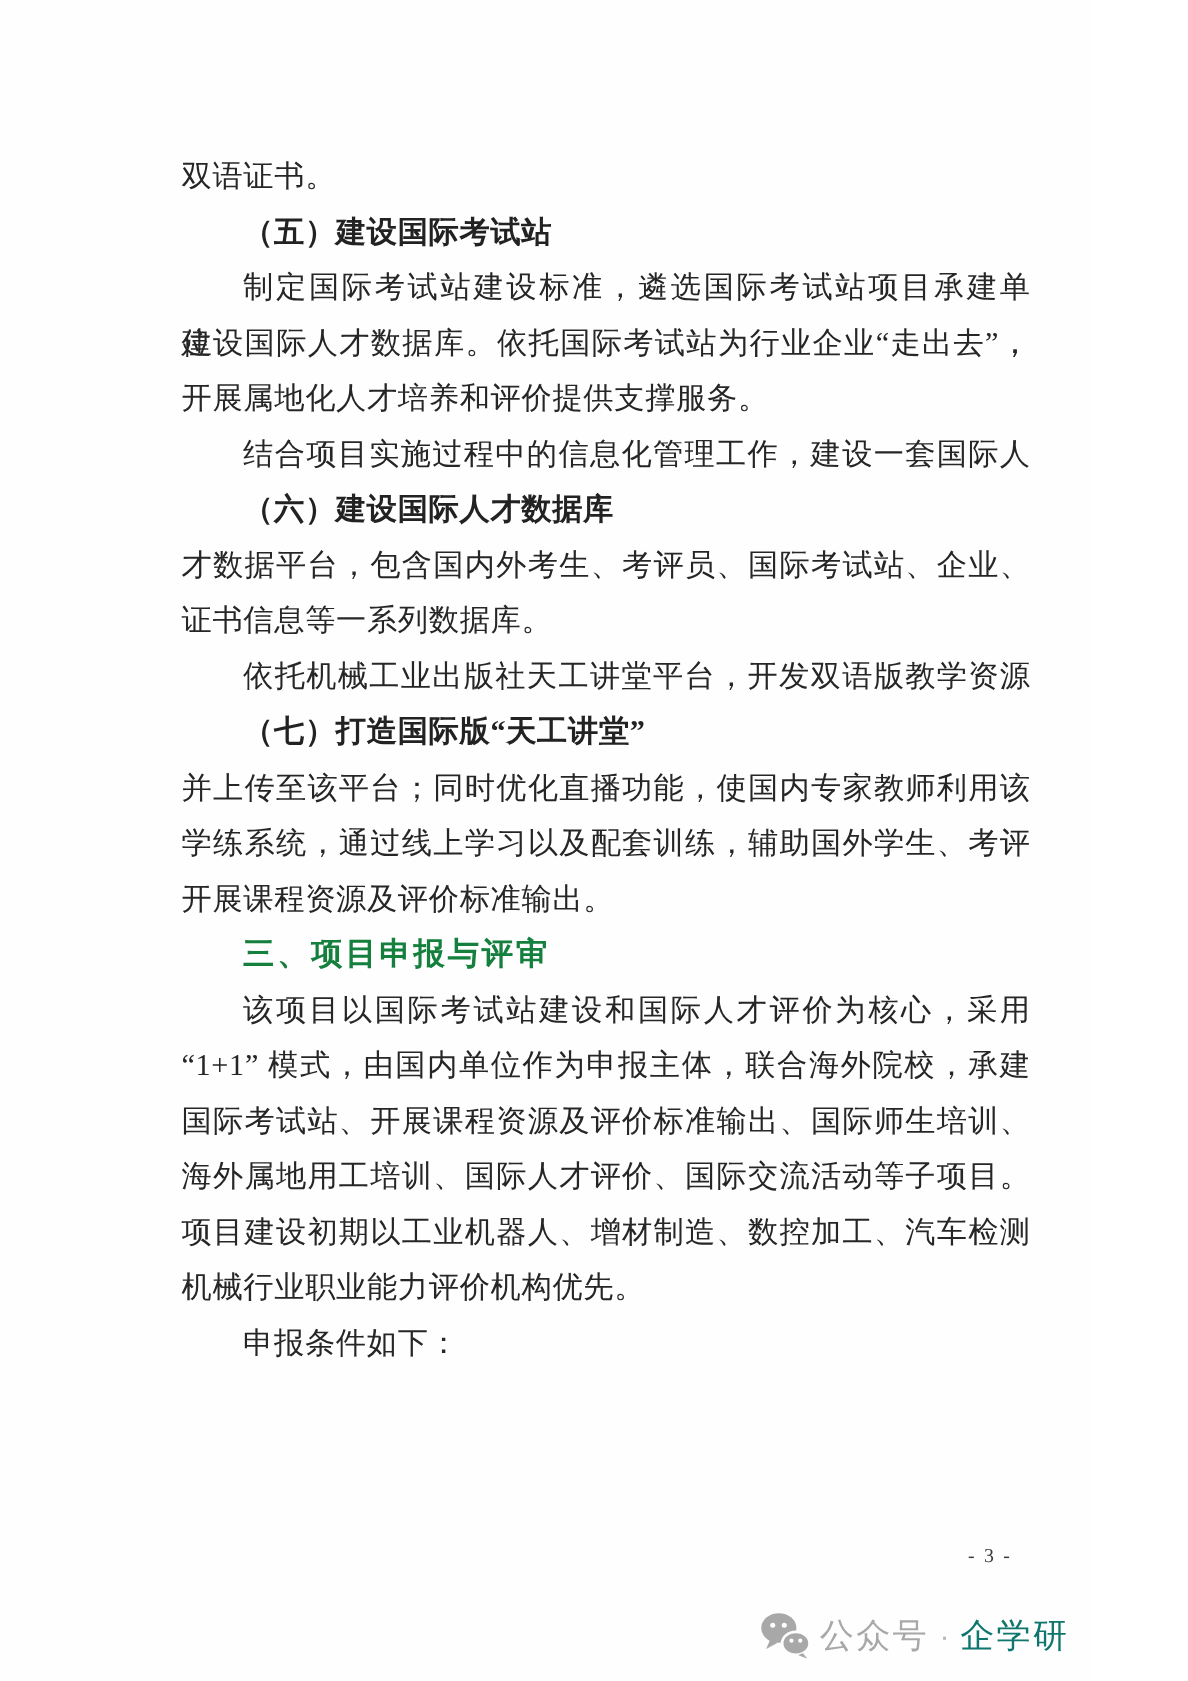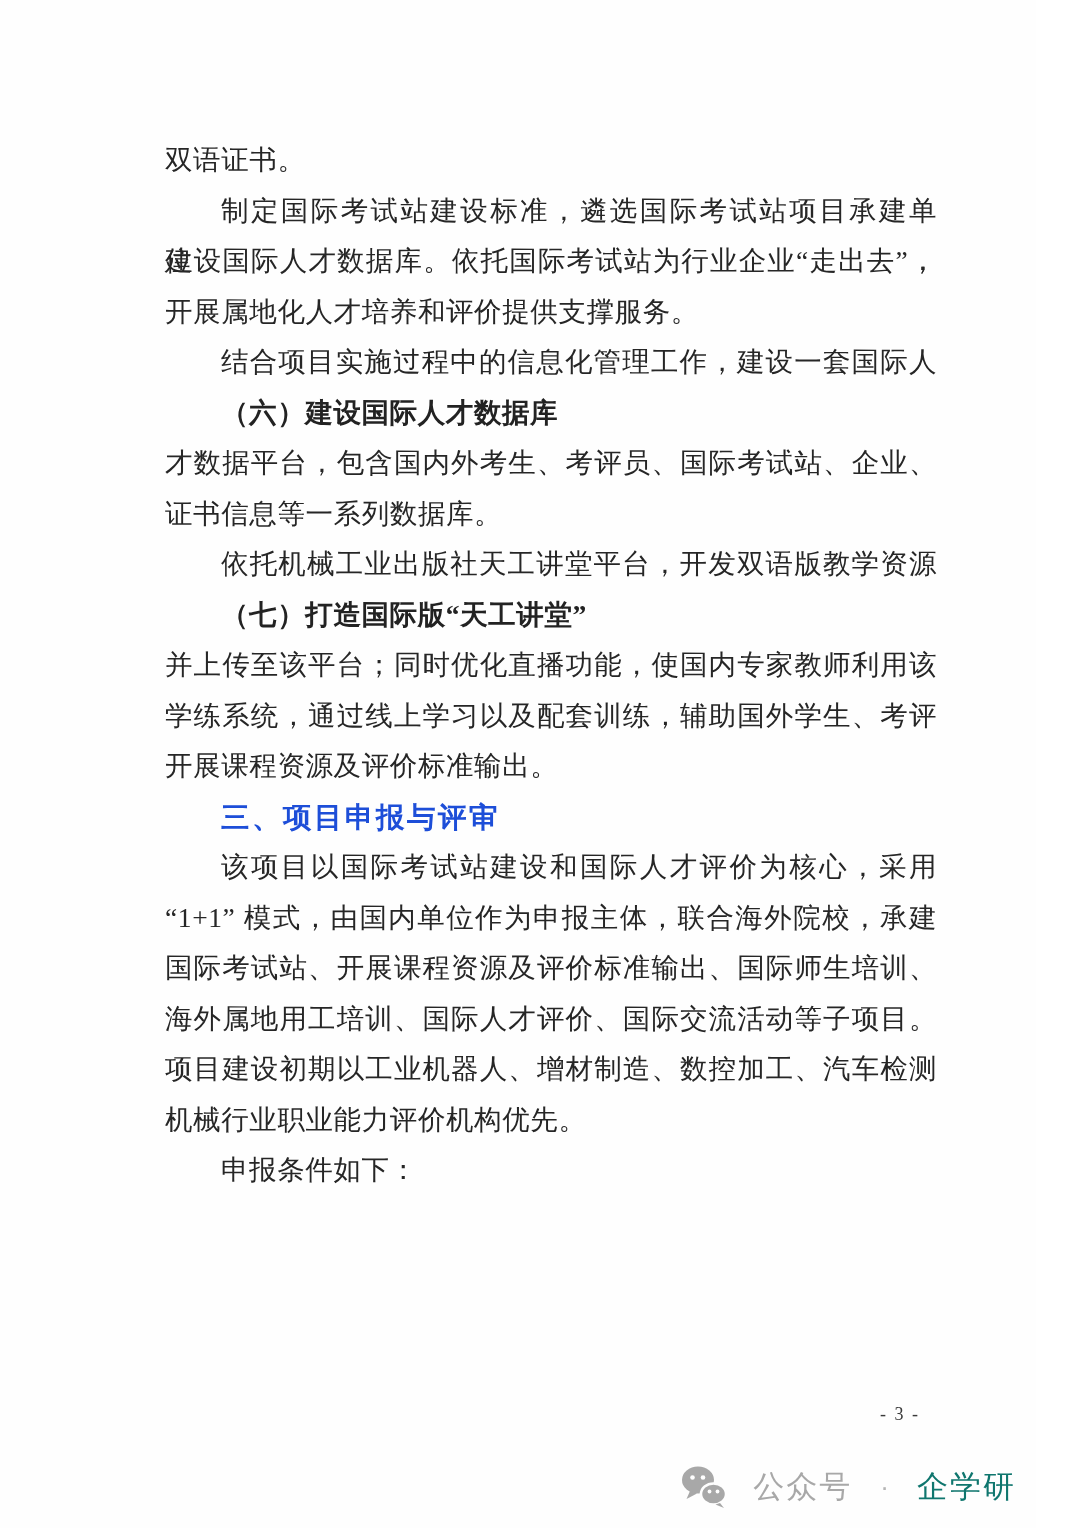--- a/index.html
+++ b/index.html
@@ -7,21 +7,20 @@
     padding: 0;
     background: #ffffff;
   }
   .page {
     position: relative;
     width: 992px;
     height: 1528px;
     background: #fefefe;
     overflow: hidden;
     font-family: "Liberation Serif", "DejaVu Serif", serif;
-    padding-left: 44px;
   }
   .text-block {
     position: absolute;
     left: 165px;
     top: 135px;
     width: 772px;
   }
   .line {
     height: 50.5px;
     line-height: 50.5px;
@@ -40,38 +39,38 @@
   }
   .line.kai {
     font-weight: bold;
     color: #222222;
   }
   .line.hei {
     font-family: "Liberation Sans", "DejaVu Sans", sans-serif;
     font-weight: bold;
     font-size: 28.5px;
     letter-spacing: 2.5px;
-    color: #1d4ed8;
+    color: #15803d;
   }
   .page-number {
     position: absolute;
     left: 880px;
     top: 1404px;
     font-size: 18px;
     letter-spacing: 2px;
     color: #3a3a3a;
     font-family: "Liberation Serif", "DejaVu Serif", serif;
   }
   .watermark {
     position: absolute;
     right: 20px;
     bottom: 20px;
     display: flex;
     align-items: center;
-    gap: 26px;
+    gap: 8px;
   }
   .wm-icon {
     width: 46px;
     height: 42px;
     display: inline-block;
   }
   .wm-text {
     font-family: "Liberation Sans", "DejaVu Sans", sans-serif;
     font-size: 31px;
     letter-spacing: 2px;
@@ -87,20 +86,21 @@
     color: #0f766e;
   }
 </style>
 </head>
 <body>
 
 <div class="page">
 
   <div class="text-block" id="text-block">
       <div class="line body">双语证书。</div>
+      <div class="line kai indent">（五）建设国际考试站</div>
       <div class="line body indent fill">制定国际考试站建设标准，遴选国际考试站项目承建单位，</div>
       <div class="line body fill">建设国际人才数据库。依托国际考试站为行业企业“走出去”，</div>
       <div class="line body">开展属地化人才培养和评价提供支撑服务。</div>
       <div class="line body indent fill">结合项目实施过程中的信息化管理工作，建设一套国际人</div>
       <div class="line kai indent">（六）建设国际人才数据库</div>
       <div class="line body fill">才数据平台，包含国内外考生、考评员、国际考试站、企业、</div>
       <div class="line body">证书信息等一系列数据库。</div>
       <div class="line body indent fill">依托机械工业出版社天工讲堂平台，开发双语版教学资源</div>
       <div class="line kai indent">（七）打造国际版“天工讲堂”</div>
       <div class="line body fill">并上传至该平台；同时优化直播功能，使国内专家教师利用该</div>

